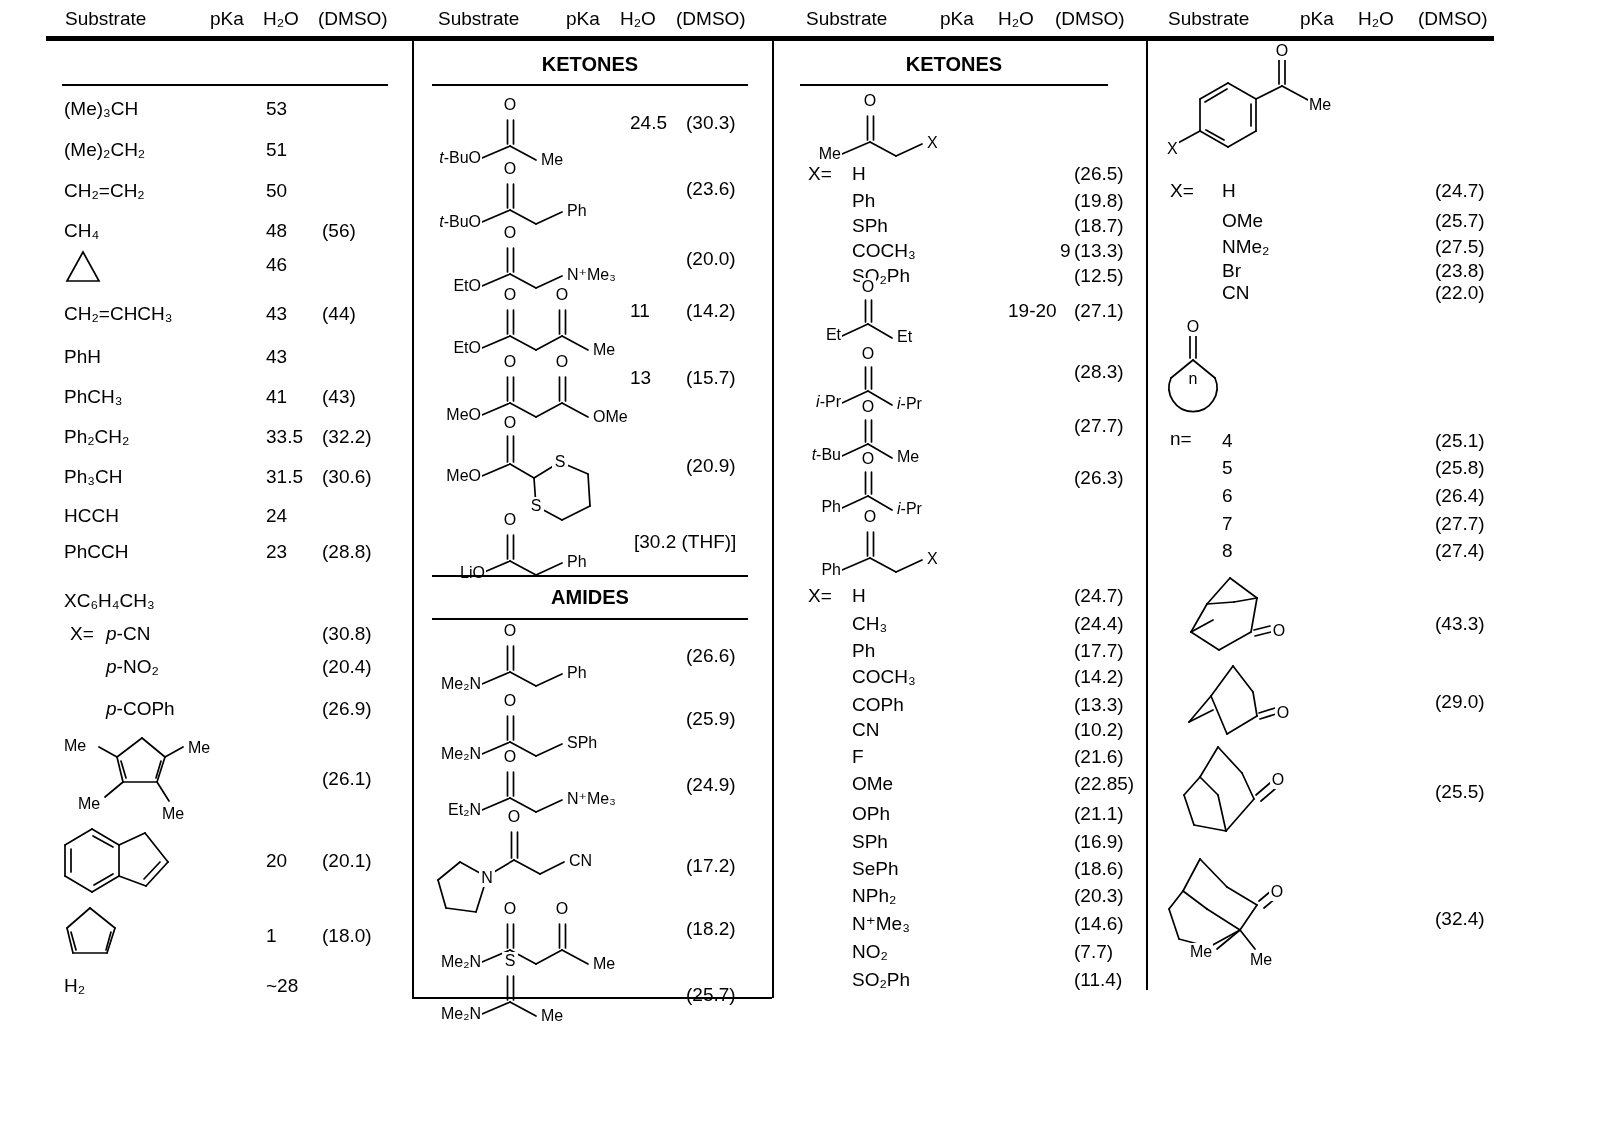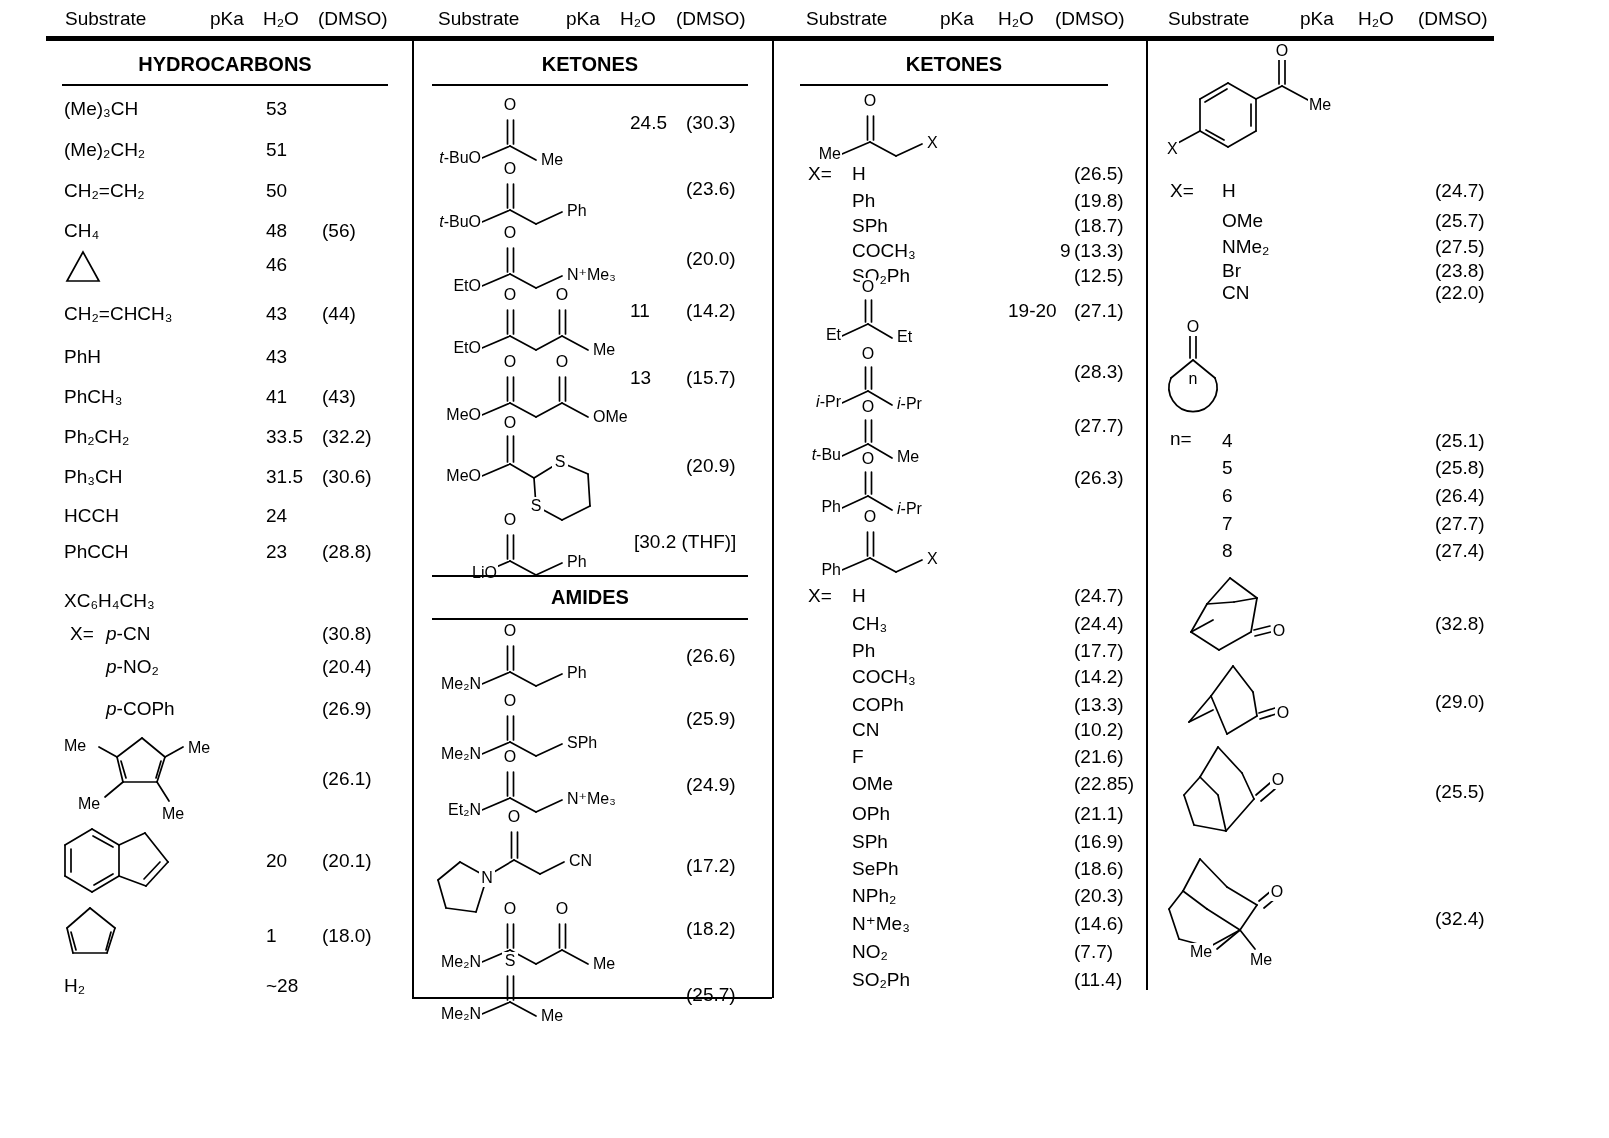--- a/index.html
+++ b/index.html
@@ -49,21 +49,20 @@
     <span class="t" style="left:1358px">H₂O</span>
     <span class="t" style="left:1418px">(DMSO)</span>
   </div>
 
   <div class="hl thick" style="left:46px;top:36px;width:1448px"></div>
   <div class="vl" style="left:412px;top:41px;height:957px"></div>
   <div class="vl" style="left:772px;top:41px;height:957px"></div>
   <div class="vl" style="left:1146px;top:41px;height:949px"></div>
   <div class="hl" style="left:412px;top:997px;width:360px"></div>
 
-  <div class="sec" style="left:62px;top:53px;width:326px">HYDROCARBONS</div>
   <div class="hl" style="left:62px;top:84px;width:326px"></div>
 
   <div class="row" style="top:98px">
       <span class="t f1">(Me)₃CH</span>
       <span class="t w1">53</span>
     </div>
   <div class="row" style="top:139px">
       <span class="t f1">(Me)₂CH₂</span>
       <span class="t w1">51</span>
     </div>
@@ -320,21 +319,21 @@
     </div>
 
   <div class="struct" style="left:428px;top:519px;width:200px;height:75px">
     <svg width="200" height="75">
       <line x1="54" y1="54" x2="82" y2="42"></line>
         <line x1="79.5" y1="16" x2="79.5" y2="40"></line>
         <line x1="85.5" y1="16" x2="85.5" y2="40"></line>
         <line x1="82" y1="42" x2="108" y2="56"></line>
         <line x1="108" y1="56" x2="134" y2="44"></line>
     </svg>
-    <span class="sl lf" style="left:16px;top:45px">LiO</span>
+    <span class="sl lf" style="left:4px;top:45px">LiO</span>
     <span class="sl ctr" style="left:74px;top:-8px">O</span>
     <span class="sl" style="left:138px;top:34px">Ph</span>
   </div>
   <div class="row" style="top:531px">
       <span class="t" style="left:634px">[30.2 (THF)]</span>
     </div>
 
   <div class="hl" style="left:432px;top:575px;width:316px"></div>
   <div class="sec" style="left:432px;top:586px;width:316px">AMIDES</div>
   <div class="hl" style="left:432px;top:618px;width:316px"></div>
@@ -704,21 +703,21 @@
         <line x1="6" y1="62" x2="28" y2="50"></line>
       <line x1="6" y1="62" x2="34" y2="80"></line>
         <line x1="34" y1="80" x2="66" y2="62"></line>
       <line x1="66" y1="62" x2="72" y2="28"></line>
       <line x1="69" y1="60" x2="85" y2="56"></line>
         <line x1="70" y1="66" x2="86" y2="62"></line>
     </svg>
     <span class="sl ctr" style="left:86px;top:52px">O</span>
   </div>
   <div class="row" style="top:613px">
-      <span class="t d4">(32.8)</span>
+      <span class="t d4">(43.3)</span>
     </div>
 
   <div class="struct" style="left:1185px;top:658px;width:120px;height:95px">
     <svg width="120" height="95">
       <line x1="48" y1="8" x2="26" y2="38"></line>
         <line x1="48" y1="8" x2="68" y2="34"></line>
       <line x1="26" y1="38" x2="4" y2="64"></line>
         <line x1="4" y1="64" x2="28" y2="52"></line>
       <line x1="26" y1="38" x2="42" y2="76"></line>
         <line x1="42" y1="76" x2="72" y2="58"></line>

